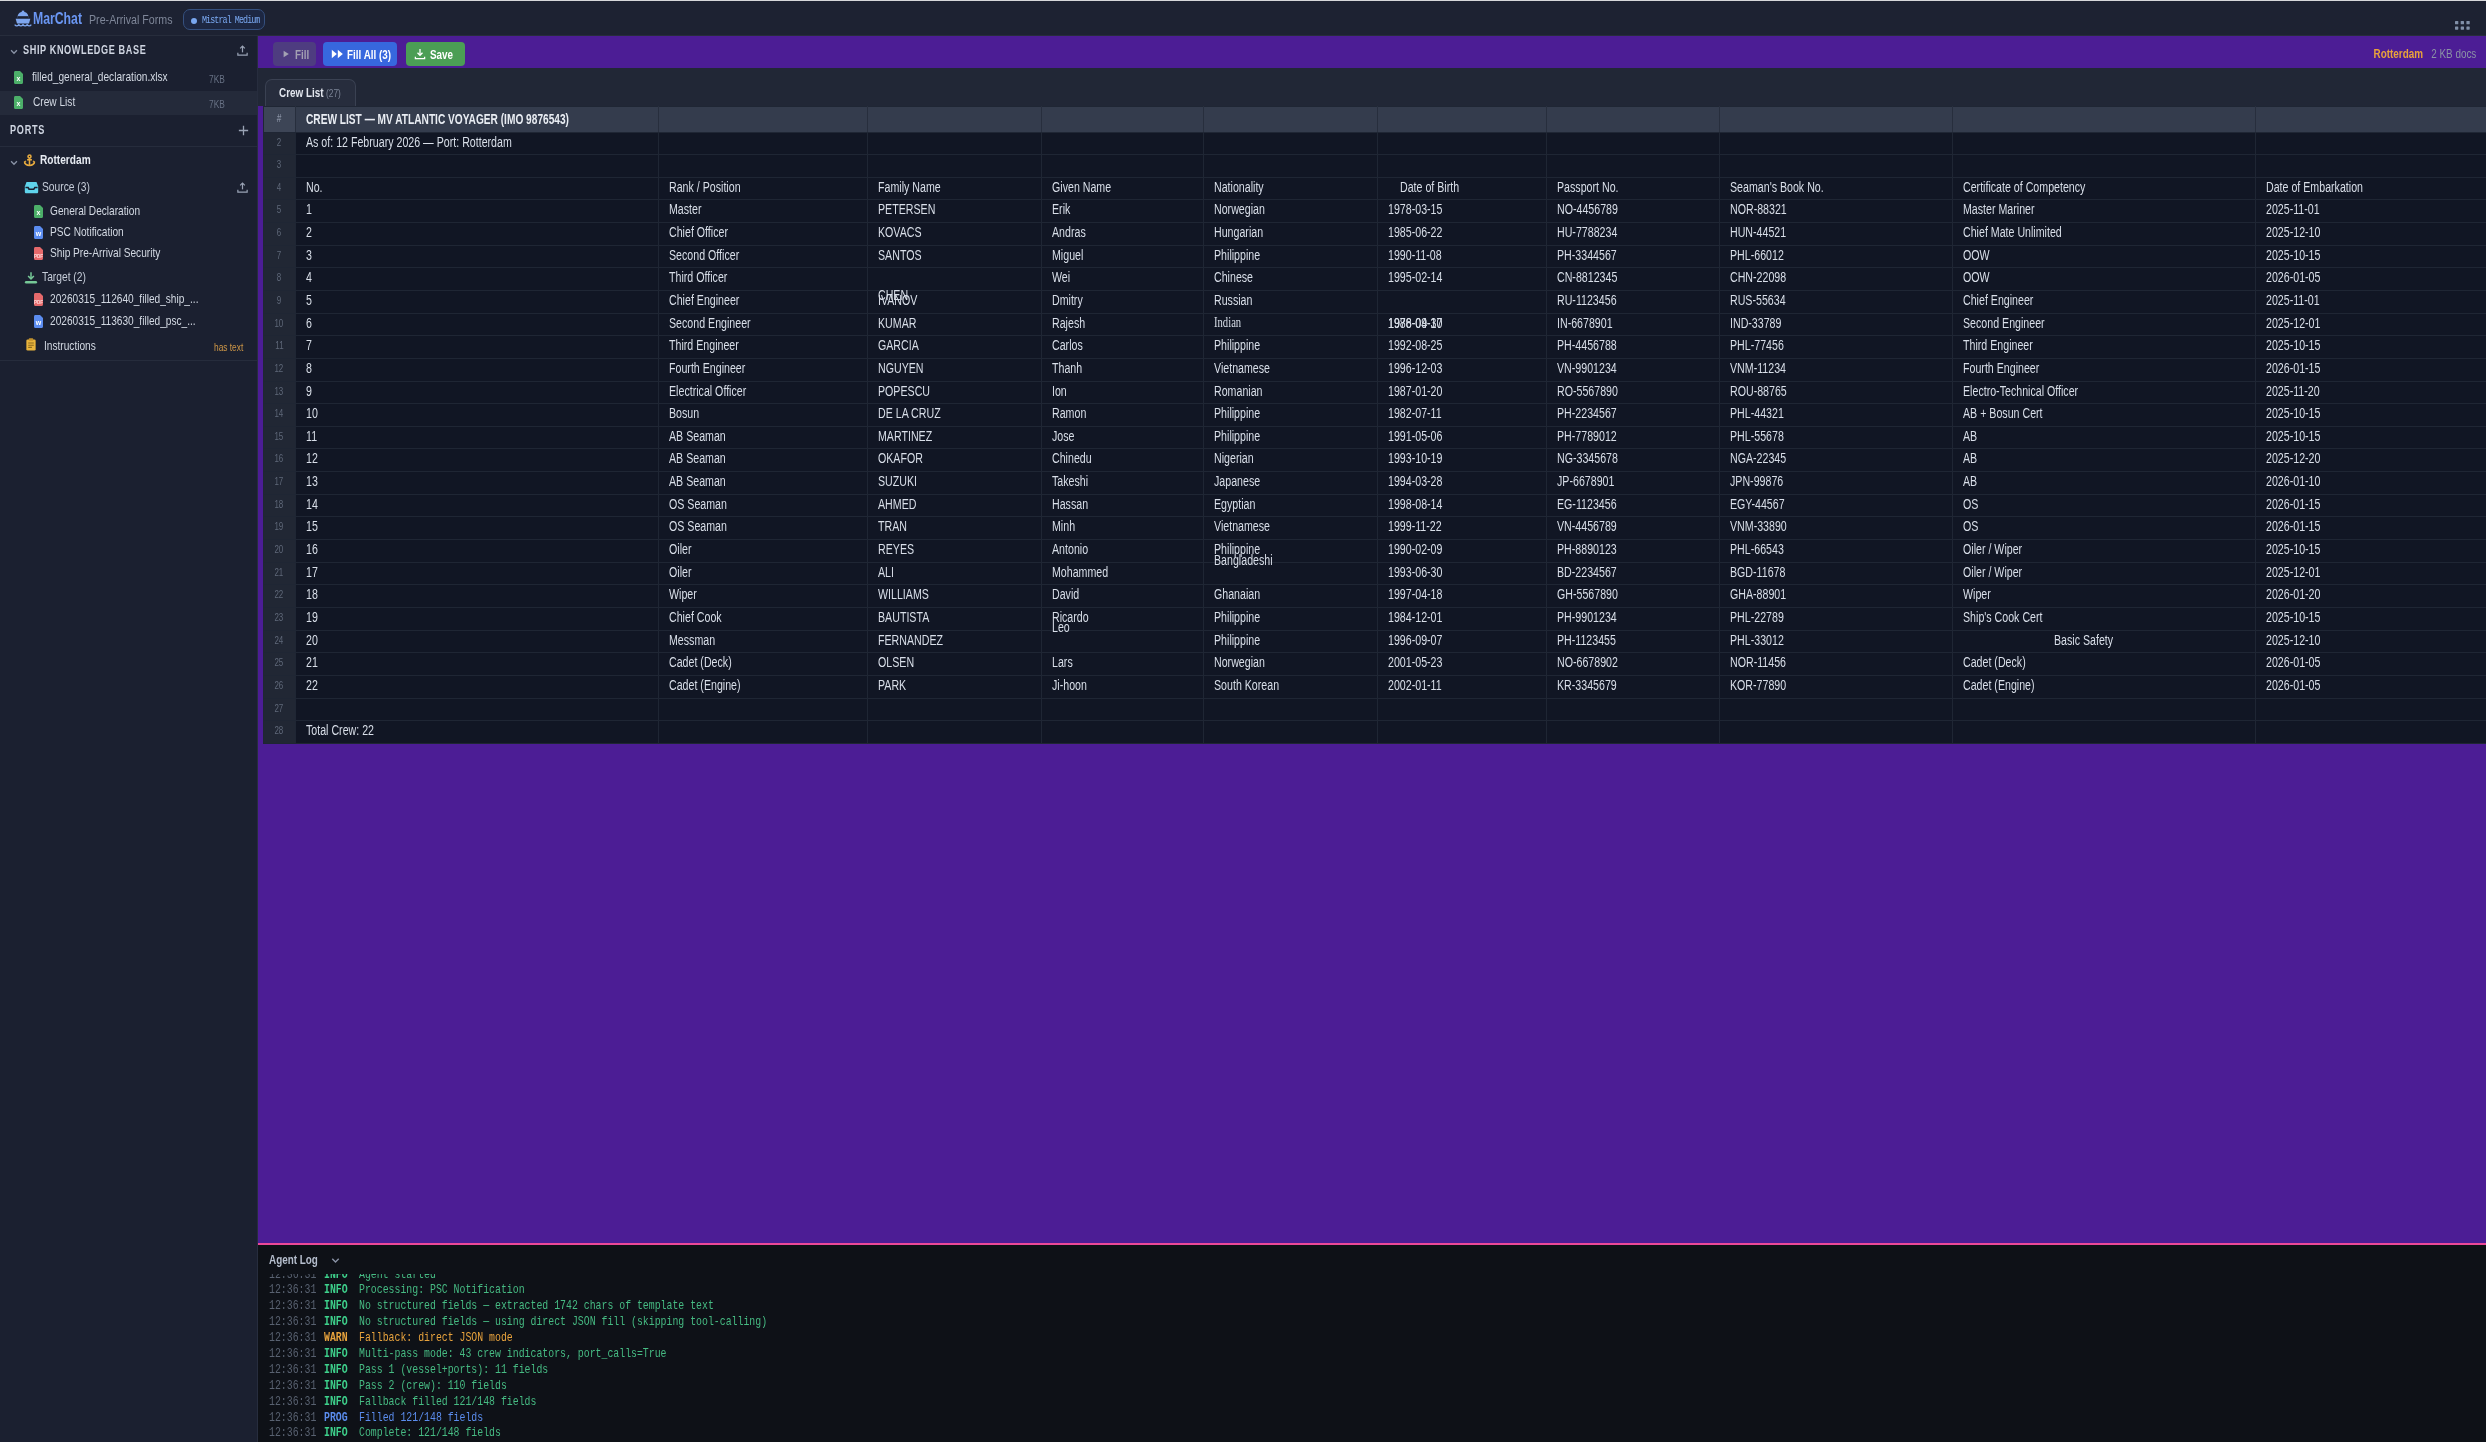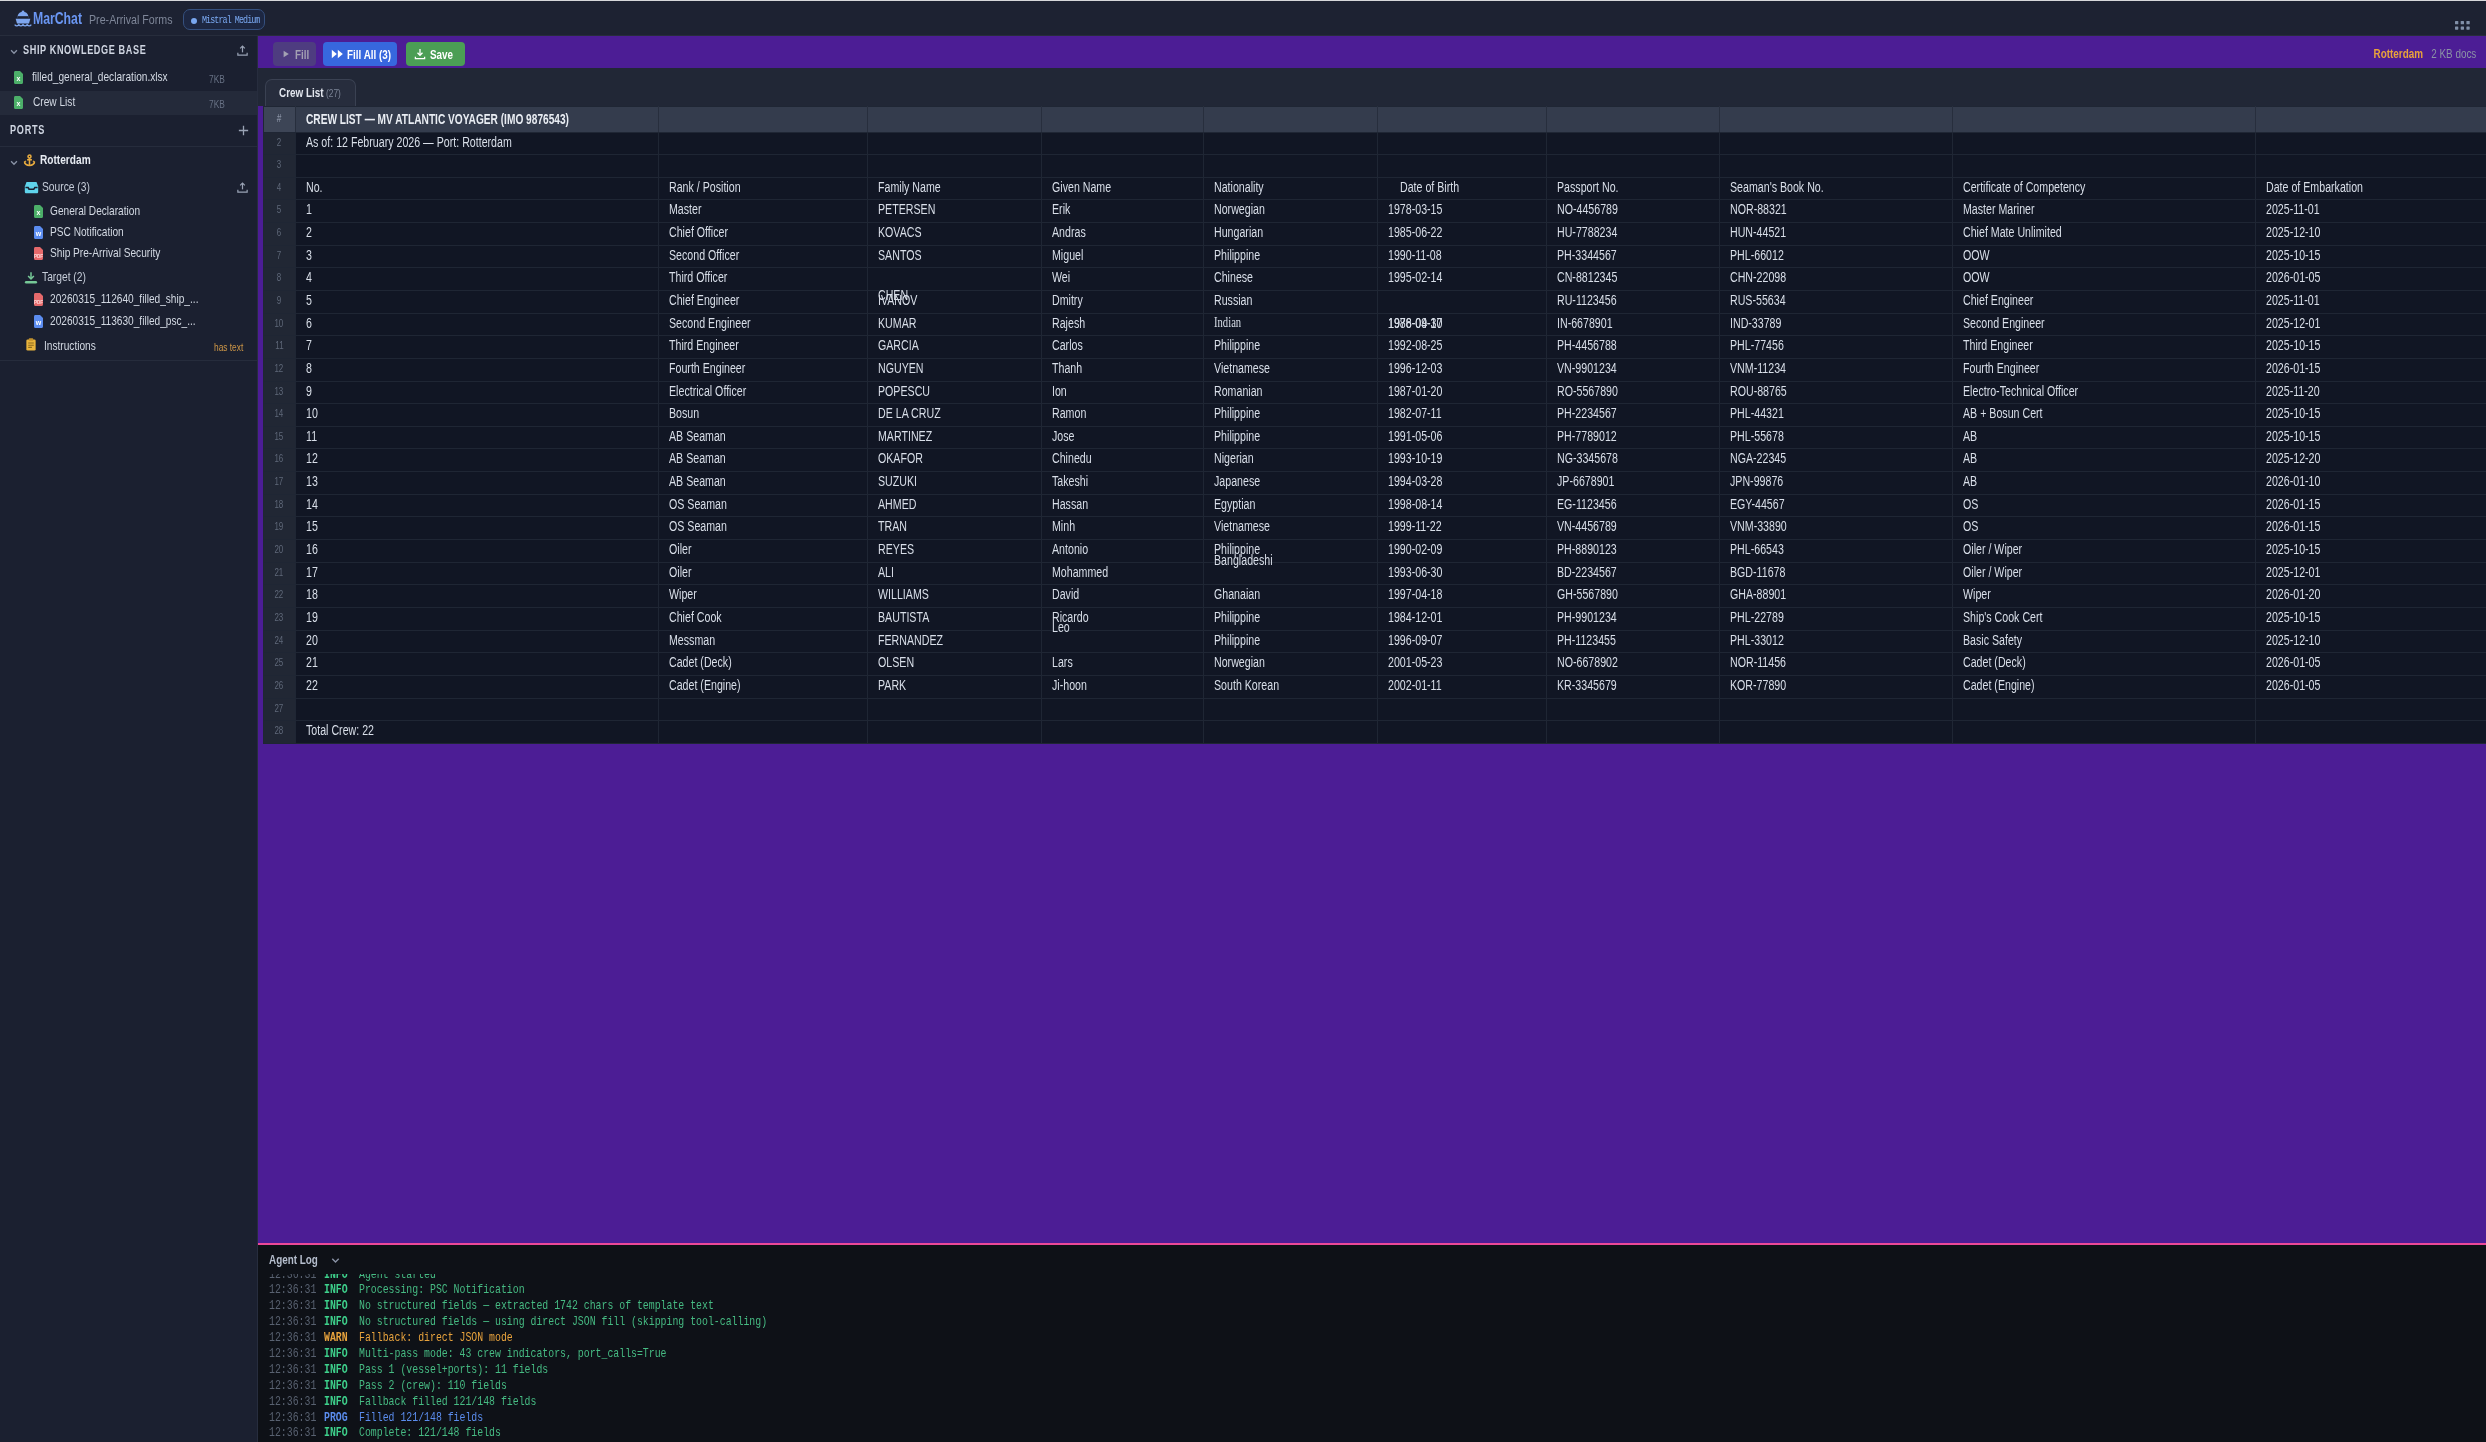--- a/index.html
+++ b/index.html
@@ -502,21 +502,21 @@
 <div class="g ct" style="left:2003px;top:501.44px;height:22.64px;line-height:20.64px;"><span class="sx">2025-10-15</span></div>
 <div class="g rnum" style="left:0;top:524.08px;width:32px;height:22.64px;line-height:20.64px;"><span class="sx">24</span></div>
 <div class="g ct" style="left:43px;top:524.08px;height:22.64px;line-height:20.64px;"><span class="sx">20</span></div>
 <div class="g ct" style="left:406px;top:524.08px;height:22.64px;line-height:20.64px;"><span class="sx">Messman</span></div>
 <div class="g ct" style="left:615px;top:524.08px;height:22.64px;line-height:20.64px;"><span class="sx">FERNANDEZ</span></div>
 <div class="g ct" style="left:789px;top:511px;height:22.64px;line-height:20.64px;"><span class="sx">Leo</span></div>
 <div class="g ct" style="left:951px;top:524.08px;height:22.64px;line-height:20.64px;"><span class="sx">Philippine</span></div>
 <div class="g ct" style="left:1125px;top:524.08px;height:22.64px;line-height:20.64px;"><span class="sx">1996-09-07</span></div>
 <div class="g ct" style="left:1294px;top:524.08px;height:22.64px;line-height:20.64px;"><span class="sx">PH-1123455</span></div>
 <div class="g ct" style="left:1467px;top:524.08px;height:22.64px;line-height:20.64px;"><span class="sx">PHL-33012</span></div>
-<div class="g ct" style="left:1700px;top:524.08px;height:22.64px;line-height:20.64px;"><span class="sx">Basic Safety</span></div>
+<div class="g ct" style="left:1791px;top:524.08px;height:22.64px;line-height:20.64px;"><span class="sx">Basic Safety</span></div>
 <div class="g ct" style="left:2003px;top:524.08px;height:22.64px;line-height:20.64px;"><span class="sx">2025-12-10</span></div>
 <div class="g rnum" style="left:0;top:546.72px;width:32px;height:22.64px;line-height:20.64px;"><span class="sx">25</span></div>
 <div class="g ct" style="left:43px;top:546.72px;height:22.64px;line-height:20.64px;"><span class="sx">21</span></div>
 <div class="g ct" style="left:406px;top:546.72px;height:22.64px;line-height:20.64px;"><span class="sx">Cadet (Deck)</span></div>
 <div class="g ct" style="left:615px;top:546.72px;height:22.64px;line-height:20.64px;"><span class="sx">OLSEN</span></div>
 <div class="g ct" style="left:789px;top:546.72px;height:22.64px;line-height:20.64px;"><span class="sx">Lars</span></div>
 <div class="g ct" style="left:951px;top:546.72px;height:22.64px;line-height:20.64px;"><span class="sx">Norwegian</span></div>
 <div class="g ct" style="left:1125px;top:546.72px;height:22.64px;line-height:20.64px;"><span class="sx">2001-05-23</span></div>
 <div class="g ct" style="left:1294px;top:546.72px;height:22.64px;line-height:20.64px;"><span class="sx">NO-6678902</span></div>
 <div class="g ct" style="left:1467px;top:546.72px;height:22.64px;line-height:20.64px;"><span class="sx">NOR-11456</span></div>

